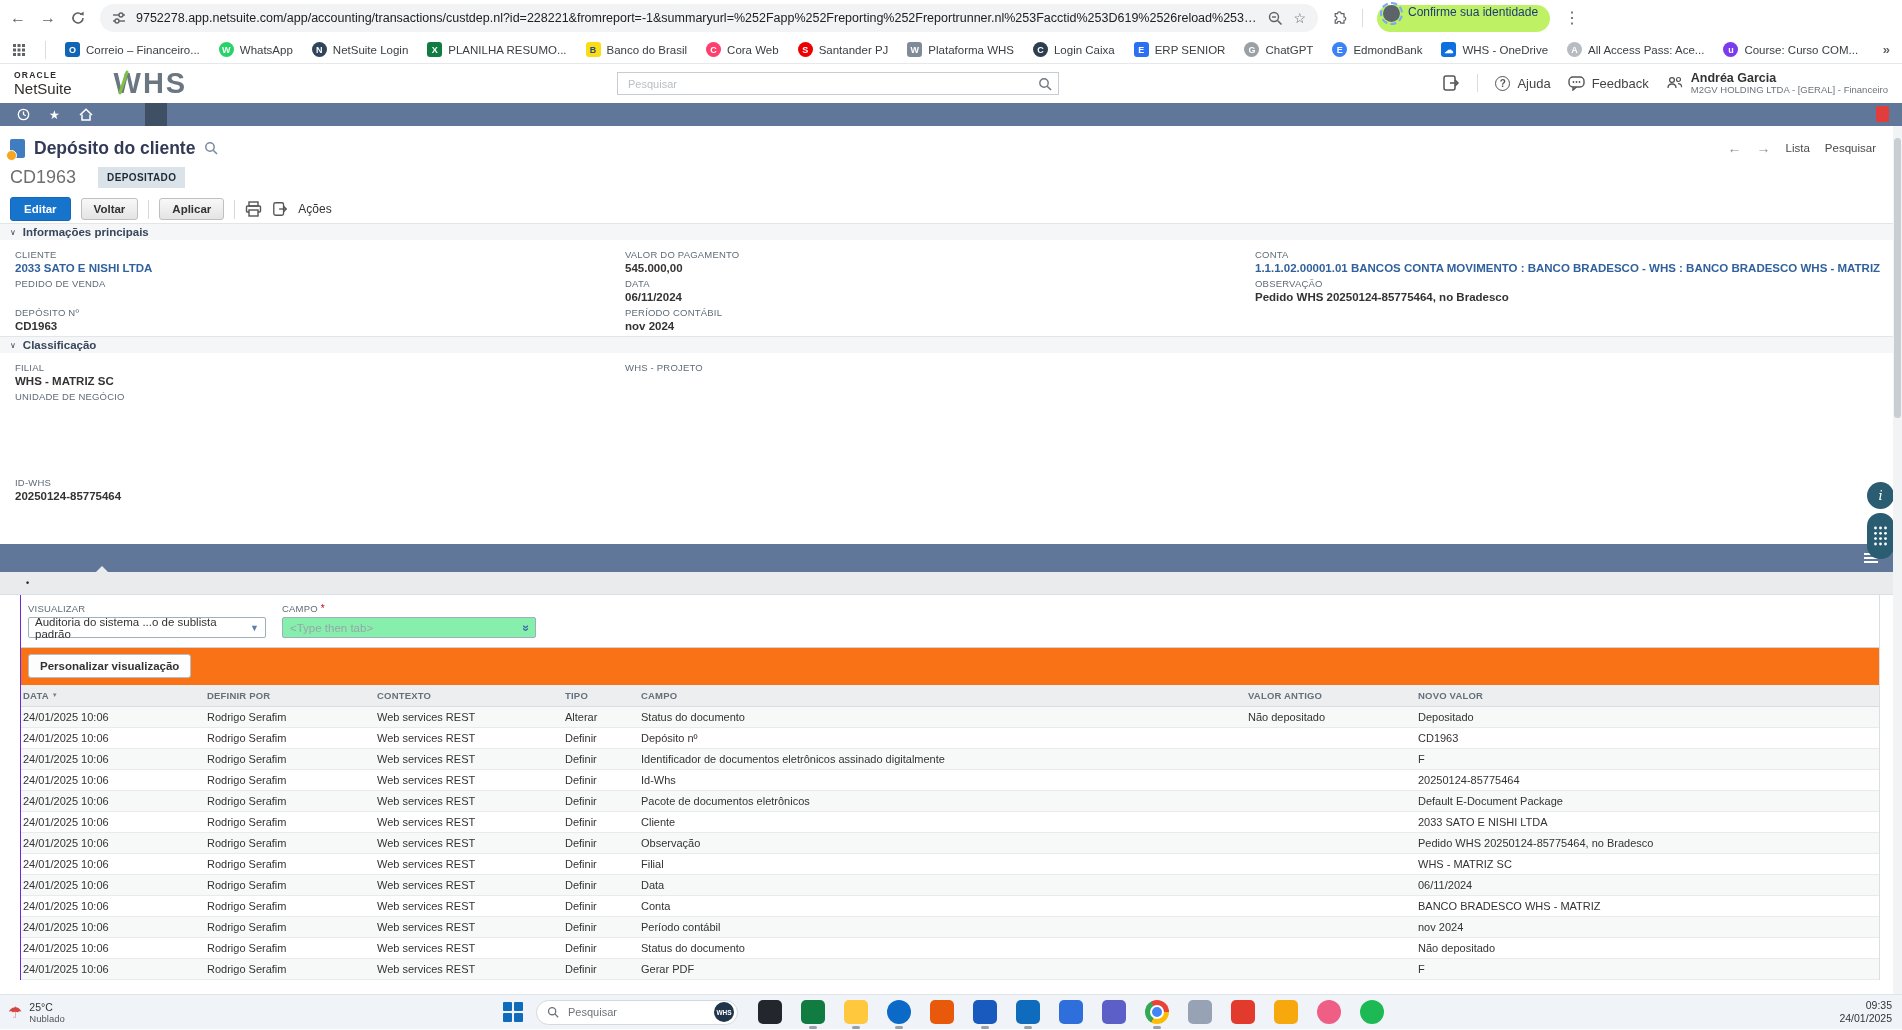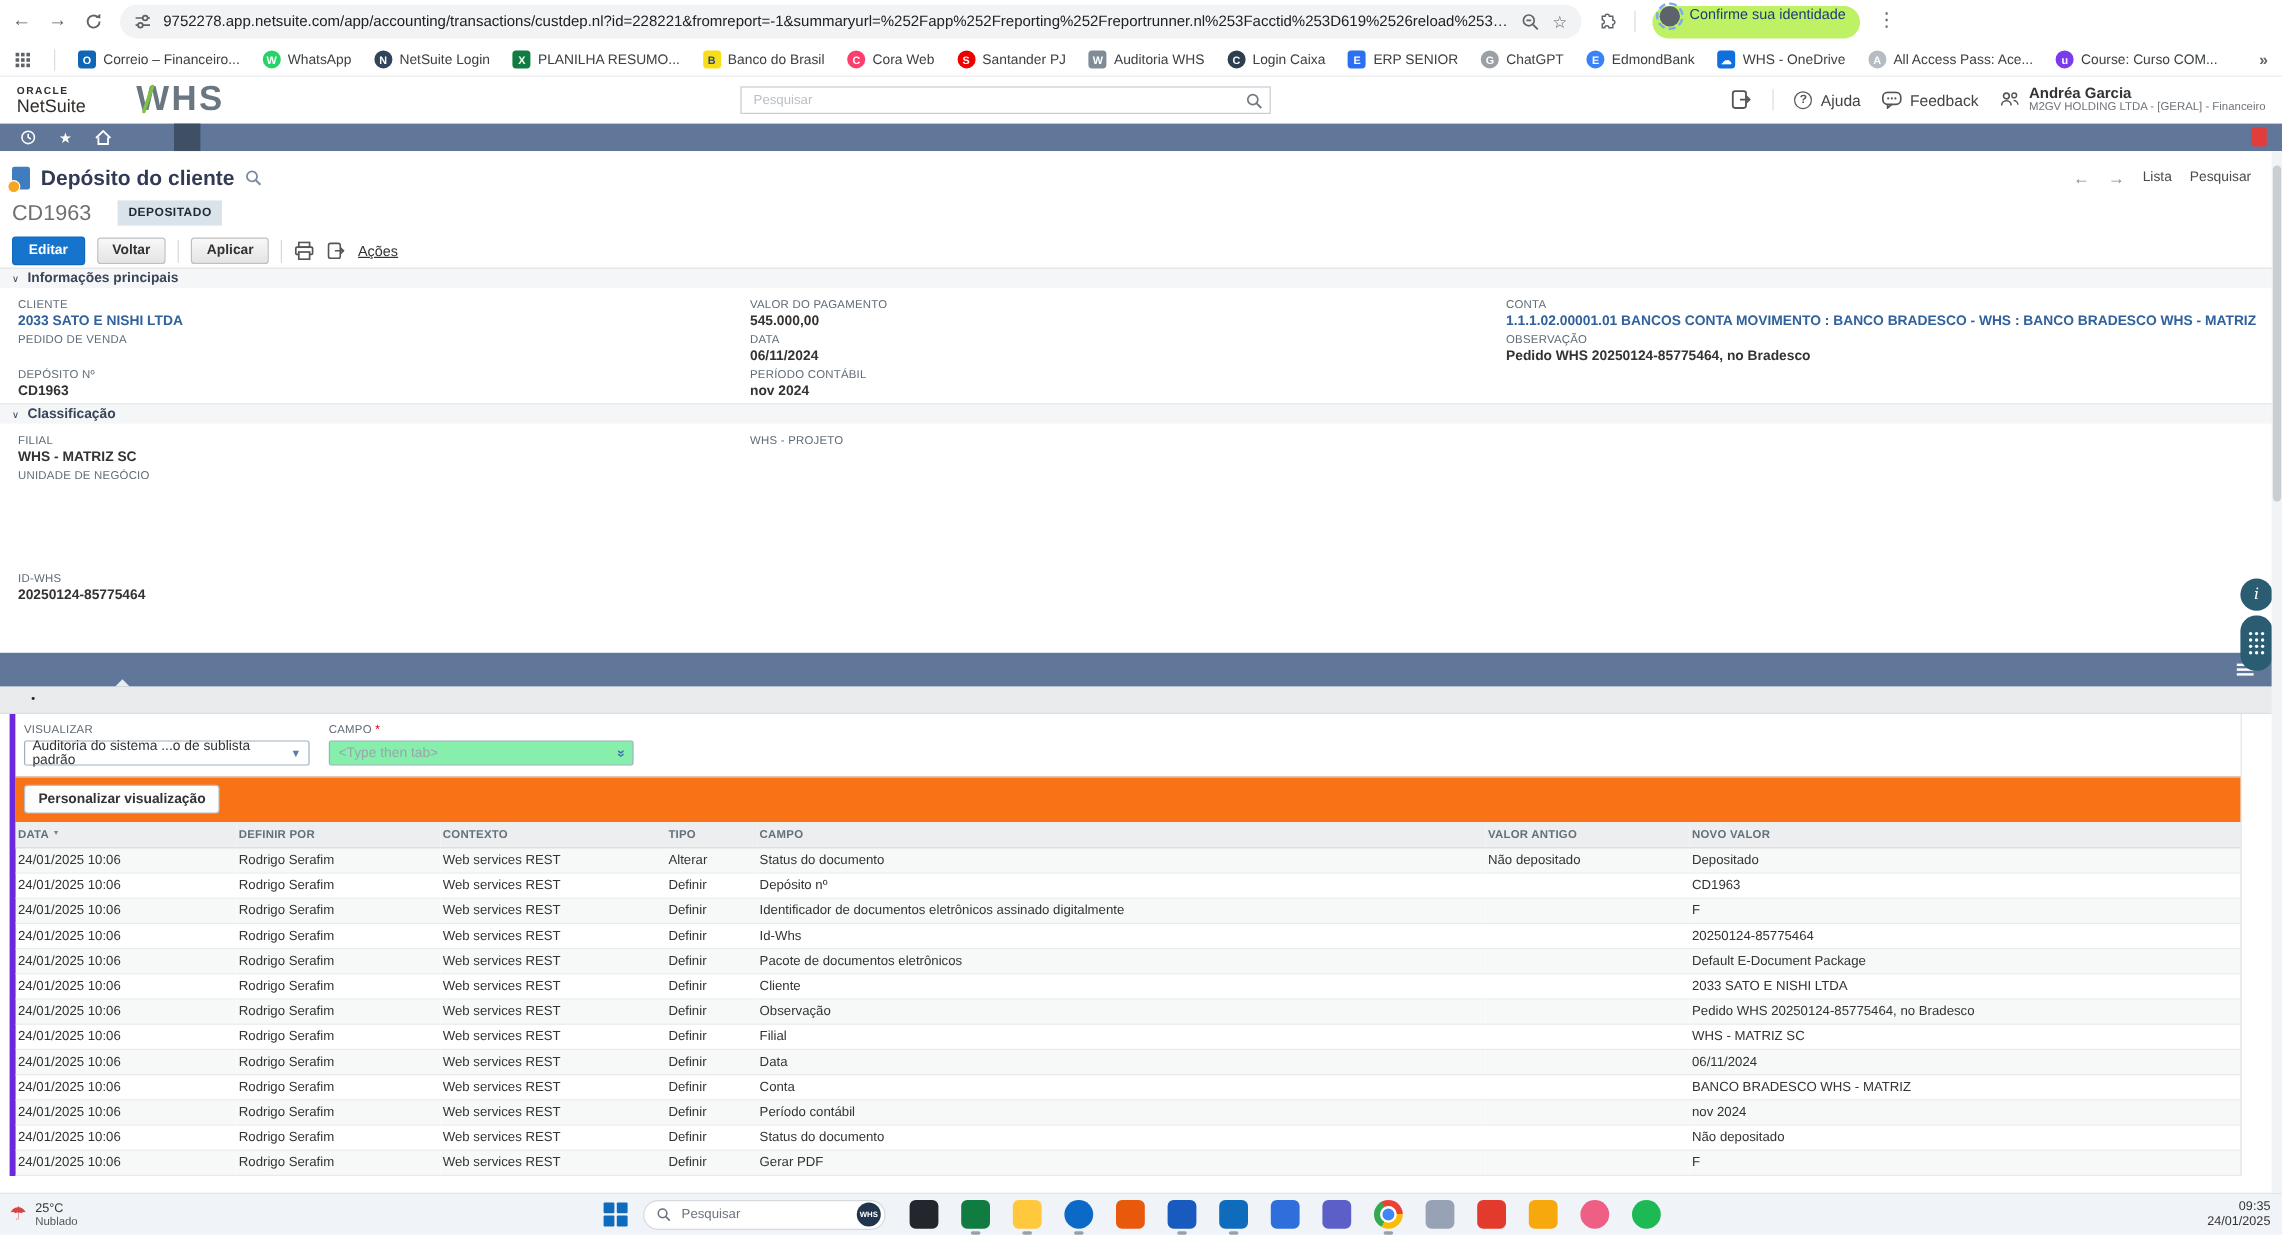--- a/index.html
+++ b/index.html
@@ -58,21 +58,21 @@
   .rec-title{font-size:17.5px;font-weight:bold;color:#333a56;}
   .rec-links{position:absolute;right:26px;top:14px;display:flex;align-items:center;gap:15px;font-size:11.5px;color:#4a4a4a;}
   .rec-links .arr{color:#8a8f94;font-size:14px;}
   .rec-id-row{display:flex;align-items:center;gap:22px;margin-top:4px;height:26px;}
   .rec-id{font-size:18px;color:#6f6f6f;}
   .badge{background:#dbe3ea;color:#1f2a34;font-size:10px;font-weight:bold;letter-spacing:.4px;padding:5px 9px;}
   .btn-row{display:flex;align-items:center;gap:10px;margin-top:7px;}
   .btn-primary{background:#1774cc;color:#fff;border:1px solid #1368ba;font-weight:bold;font-size:11.5px;padding:5px 13px;border-radius:3px;}
   .btn{background:linear-gradient(#f8f8f8,#e4e4e4);border:1px solid #bfbfbf;color:#333;font-weight:bold;font-size:11.5px;padding:4px 12px;border-radius:3px;}
   .vdiv{width:1px;height:19px;background:#d7d7d7;}
-  .actions-label{font-size:12px;color:#333;text-decoration:underline;}
+  .actions-label{font-size:12px;color:#333;}
 
   .sec-header{height:17px;background:#f4f6f7;border-top:1px solid #e3e6e8;display:flex;align-items:center;gap:7px;padding-left:10px;}
   .sec-chevron{font-size:8px;color:#39455a;}
   .sec-title{font-size:11.5px;font-weight:bold;color:#39455a;}
   .sec-body{display:grid;grid-template-columns:610px 630px auto;padding:9px 0 0 15px;align-content:start;}
   .sec-body-1{height:96px;}
   .sec-body-2{height:191px;}
   .field{margin-bottom:3px;min-height:25px;}
   .field.gap{margin-top:60px;}
   .fl{font-size:9.5px;color:#5f6b76;letter-spacing:.2px;}
@@ -85,21 +85,21 @@
   .mtab.active{font-weight:bold;}
   .mtab.active::after{content:"";position:absolute;left:50%;bottom:0;margin-left:-6px;border:6px solid transparent;border-bottom:6px solid #e9ebed;border-top:none;}
   .burger{position:absolute;right:24px;top:9px;width:14px;height:10px;border-top:2px solid #fff;border-bottom:2px solid #fff;}
   .burger::after{content:"";position:absolute;left:0;right:0;top:2px;height:2px;background:#fff;}
 
   .subtabs{height:23px;background:#e9ebed;border-bottom:1px solid #dcdfe2;display:flex;align-items:center;padding-left:22px;gap:26px;}
   .stab{font-size:11.5px;color:#222;white-space:nowrap;}
   .stab.active{font-weight:bold;}
   .stab.dotted::after{content:"•";font-size:9px;margin-left:4px;vertical-align:1px;}
 
-  .panel{margin-left:8px;width:1860px;border-left:5px solid #6d28d9;border-right:1px solid #dadfe3;}
+  .panel{margin-left:20px;width:1860px;border-left:1px solid #6d28d9;border-right:1px solid #dadfe3;}
   .filter-row{padding:8px 0 8px 7px;display:flex;gap:16px;background:#fff;height:52px;}
   .flabel{font-size:9.5px;color:#5f6b76;letter-spacing:.2px;}
   .req{color:#d0021b;font-size:10px;}
   .fselect{width:238px;height:21px;border:1px solid #9fb0bd;border-radius:2px;display:flex;align-items:center;justify-content:space-between;padding:0 6px;font-size:11.5px;color:#333;margin-top:3px;background:#fff;}
   .fselect .arr{color:#5b7ea8;font-size:9px;}
   .finput{width:254px;height:21px;border:1px solid #9fb0bd;border-radius:2px;display:flex;align-items:center;padding:0 5px;margin-top:3px;background:#86efac;}
   .finput input{flex:1;border:none;outline:none;font-size:11.5px;color:#333;background:transparent;min-width:0;}
   .finput input::placeholder{color:#9aa4ad;}
   .dchev{color:#3f6fae;font-weight:bold;font-size:12px;transform:rotate(90deg);}
 
@@ -216,21 +216,21 @@
       <div class="bm round" style="--c: #fe3e6d;">
         <span class="bm-ico">C</span>
         <span class="bm-label">Cora Web</span>
       </div>
       <div class="bm round" style="--c: #ec0000;">
         <span class="bm-ico">S</span>
         <span class="bm-label">Santander PJ</span>
       </div>
       <div class="bm" style="--c: #7f8c98;">
         <span class="bm-ico">W</span>
-        <span class="bm-label">Auditoria WHS</span>
+        <span class="bm-label">Plataforma WHS</span>
       </div>
       <div class="bm round" style="--c: #2c3e50;">
         <span class="bm-ico">C</span>
         <span class="bm-label">Login Caixa</span>
       </div>
       <div class="bm" style="--c: #2d6ff2;">
         <span class="bm-ico">E</span>
         <span class="bm-label">ERP SENIOR</span>
       </div>
       <div class="bm round" style="--c: #9aa0a6;">

